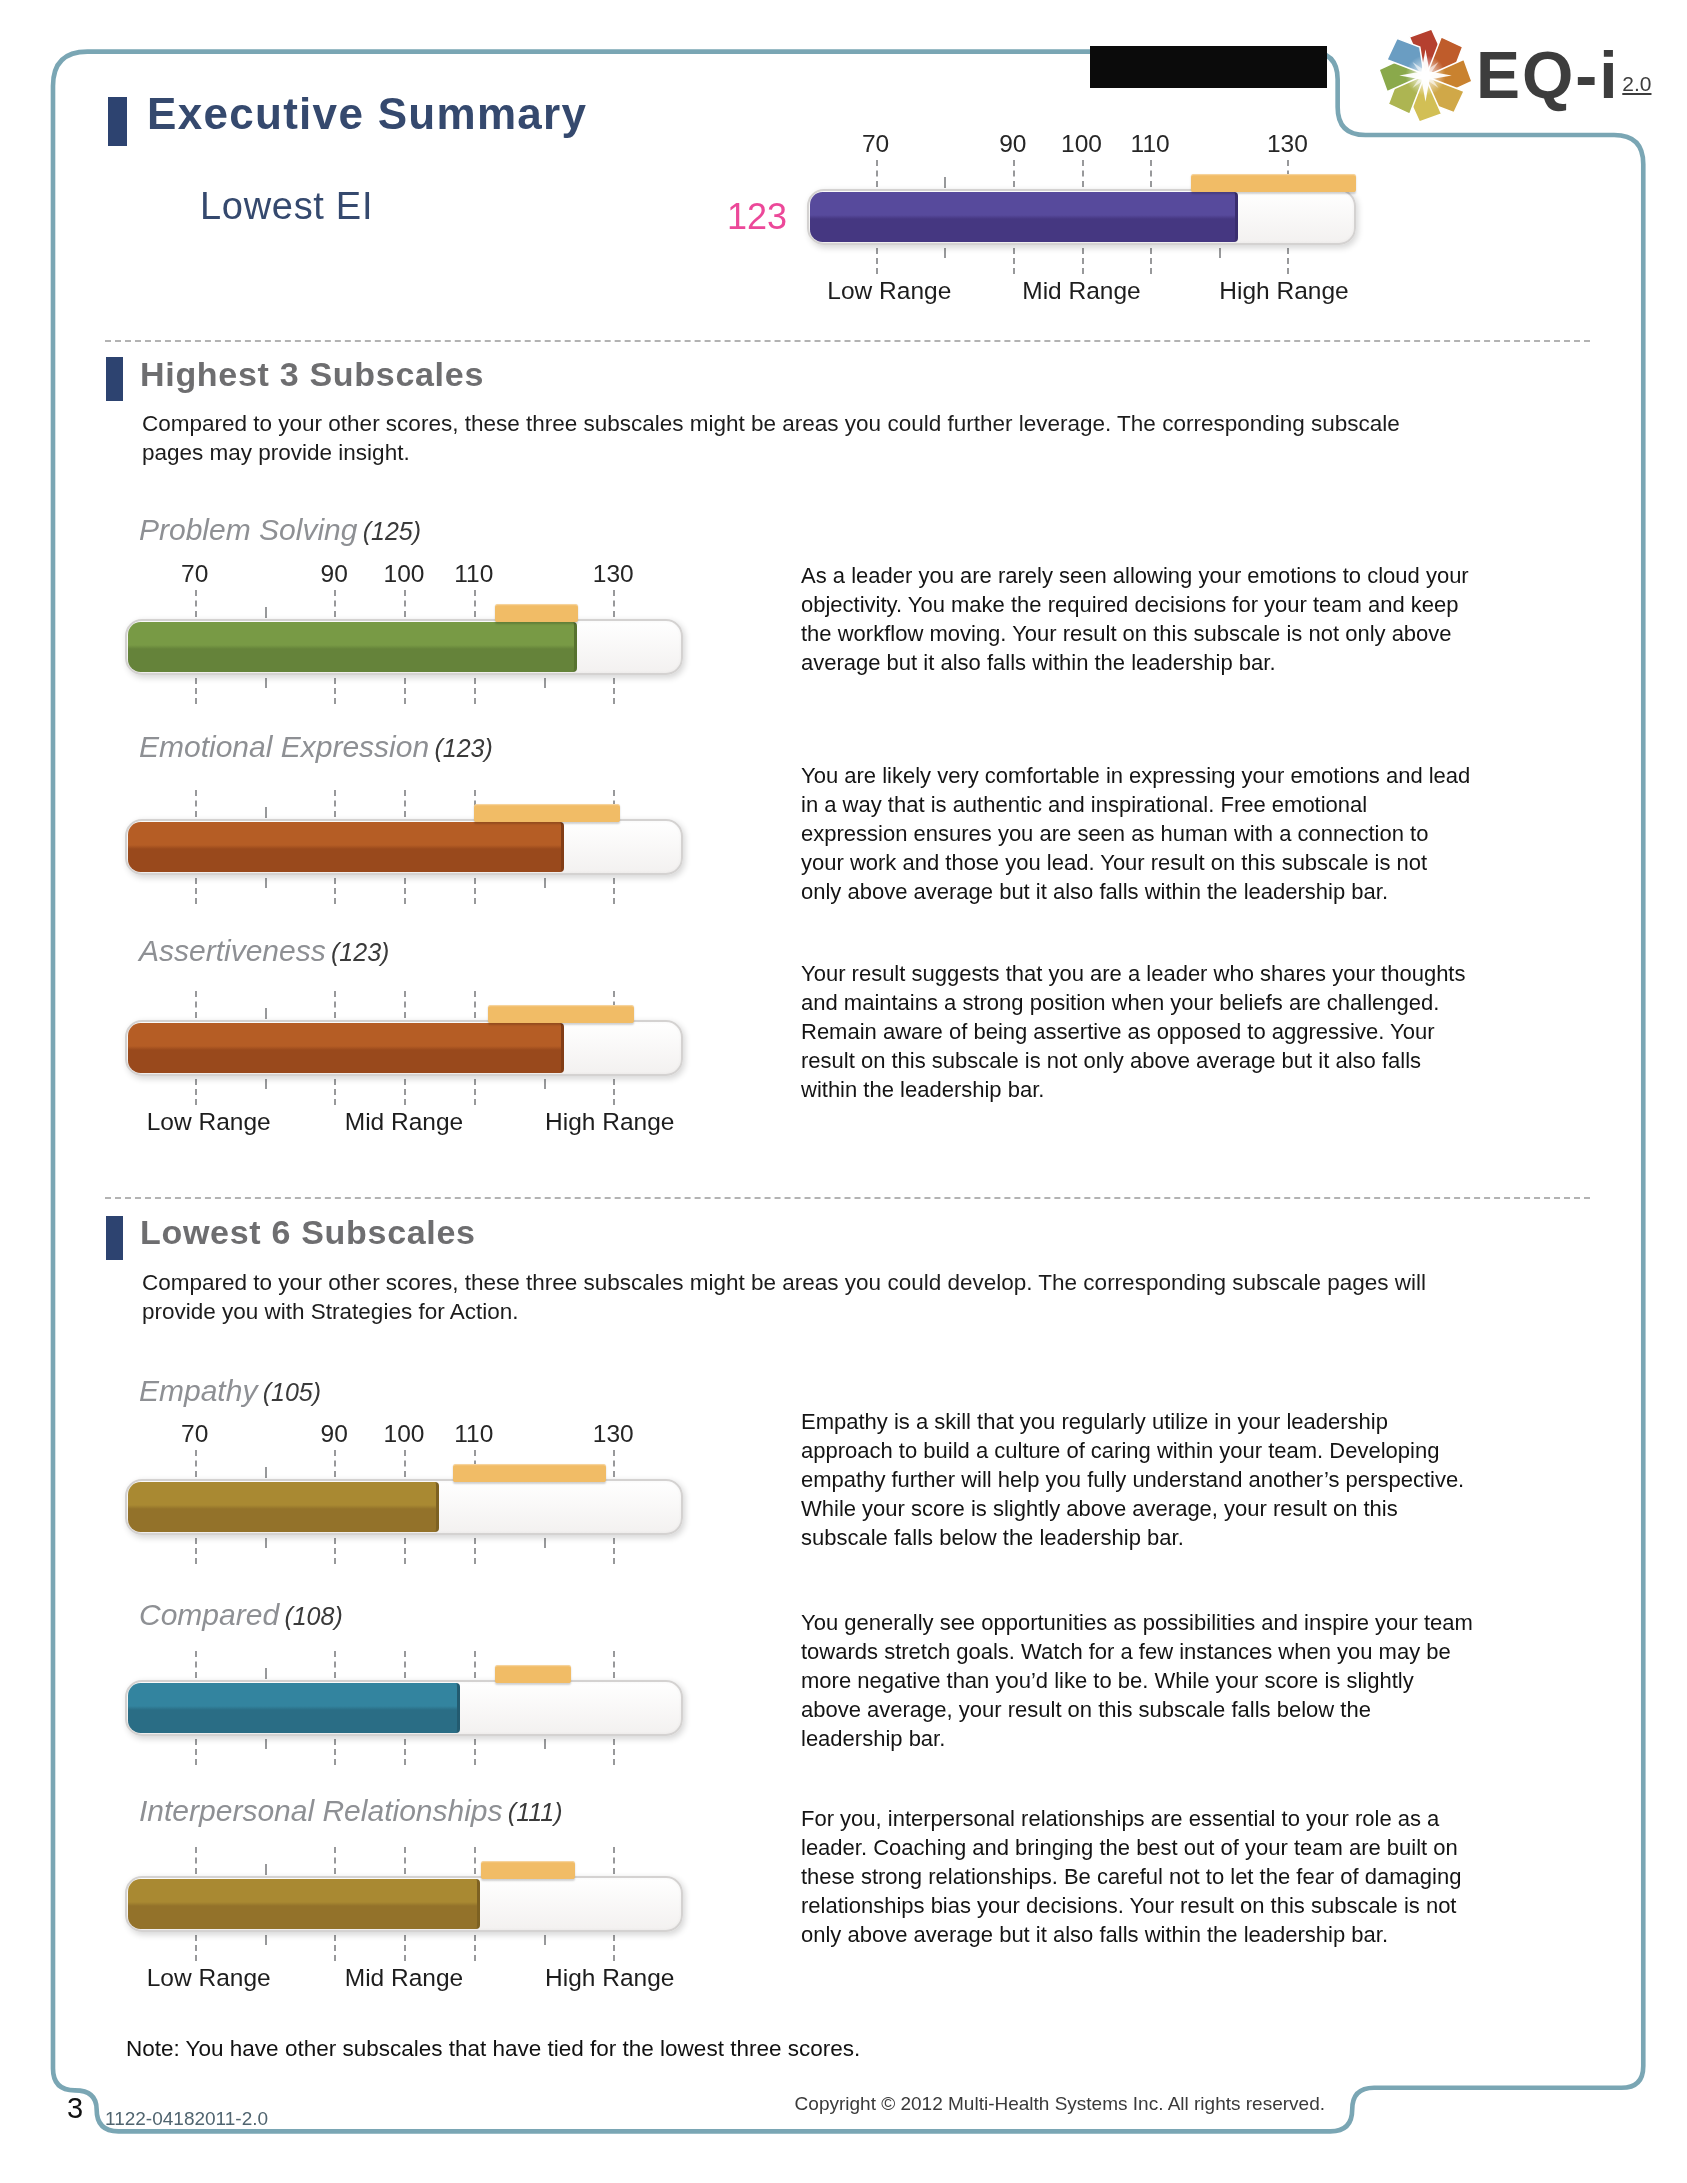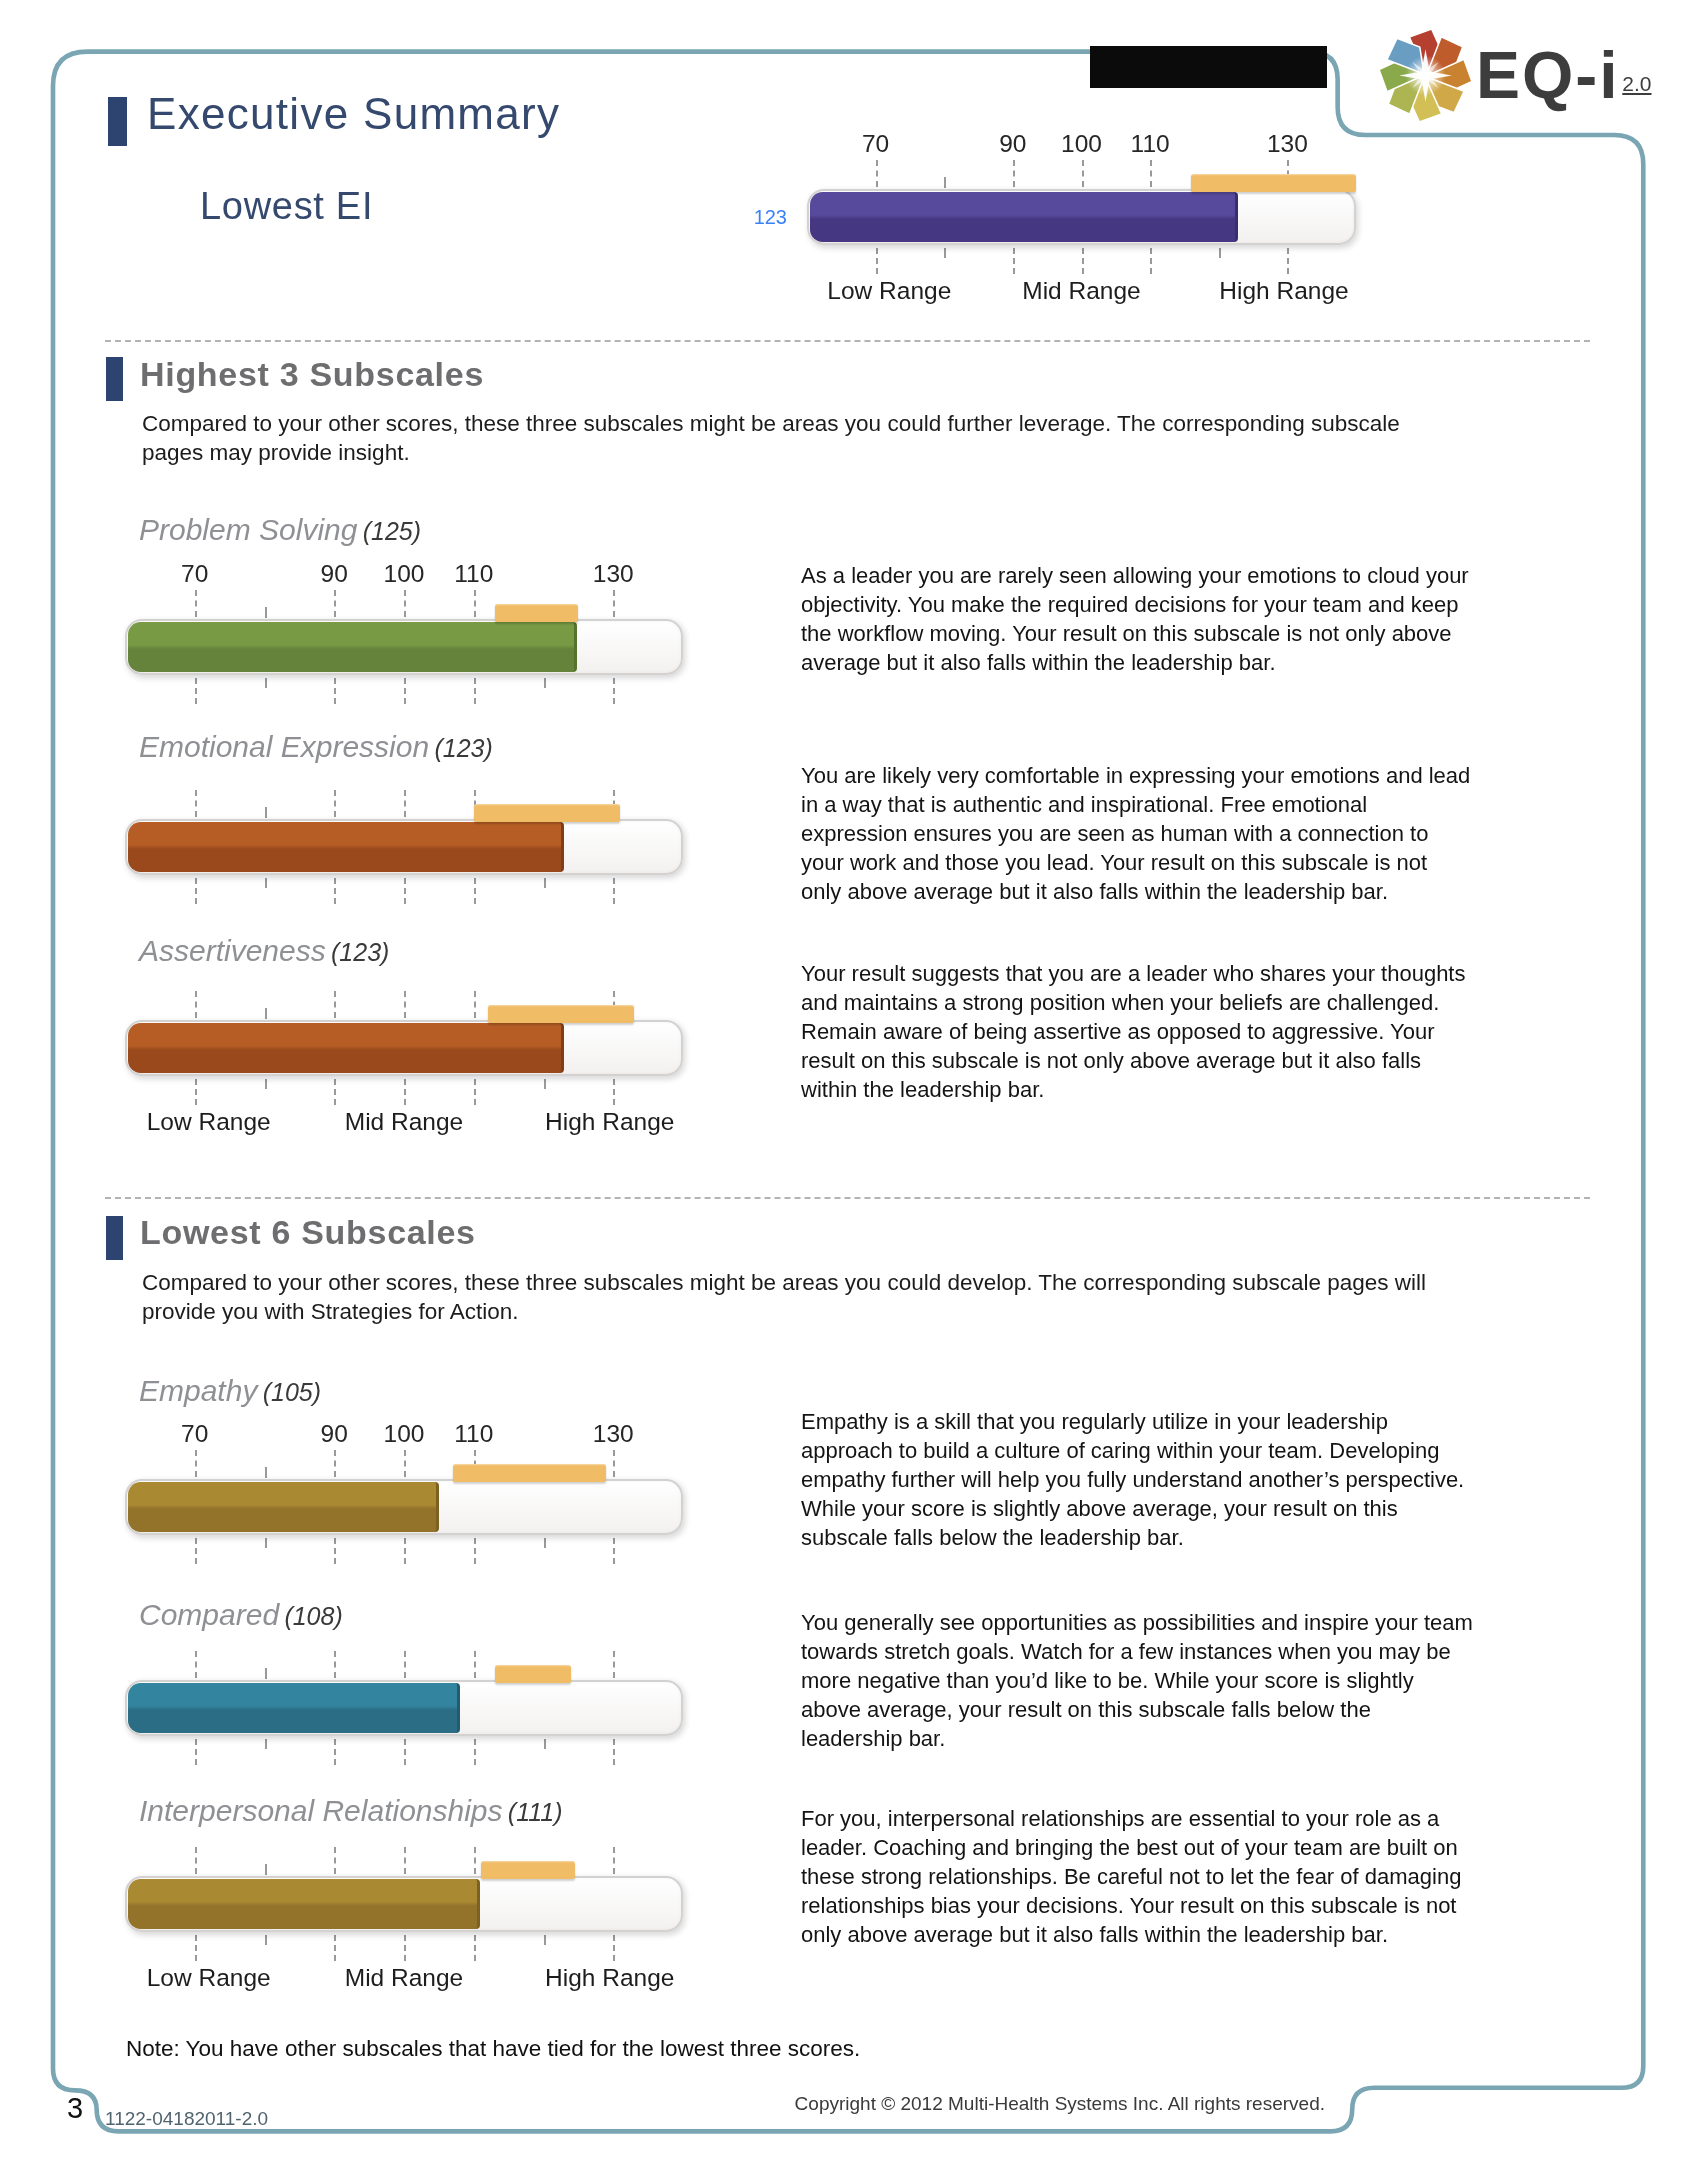--- a/index.html
+++ b/index.html
@@ -4,21 +4,21 @@
 <style>
   html,body{margin:0;padding:0;background:#e8e8e8;}
   .page{position:relative;width:1687px;height:2183px;background:#ffffff;
         font-family:"Liberation Sans",sans-serif;overflow:hidden;}
 
   
   .page-border{position:absolute;left:0;top:0;}
 
   
   .title-bar{position:absolute;left:108px;top:97px;width:18.5px;height:49px;background:#2d4370;}
-  .page-title{position:absolute;left:147px;top:89px;font-size:44px;color:#35496e;letter-spacing:1.3px;}
+  .page-title{position:absolute;left:147px;top:89px;font-size:44px;color:#35496e;letter-spacing:1.3px;font-weight:bold;}
   .page-subtitle{position:absolute;left:200px;top:185px;font-size:38px;color:#35496e;letter-spacing:0.7px;}
   .redaction{position:absolute;left:1090px;top:46px;width:237px;height:42px;background:#0b0b0b;}
 
   .eqi{position:absolute;left:1375px;top:24px;display:flex;align-items:center;}
   .eqi-text{font-size:66px;font-weight:700;color:#3d3d3d;letter-spacing:2px;line-height:99px;}
   .eqi-sup{font-size:21px;color:#3d3d3d;margin-top:17px;margin-left:2.6px;text-decoration:underline;}
 
   
   .separator{position:absolute;left:105px;width:1485px;border-top:2.6px dashed #b3b3b3;}
 
@@ -38,21 +38,21 @@
   .upper-zone,.lower-zone{position:relative;height:29px;}
   .dash{position:absolute;width:0;border-left:2px dashed #98999b;}
   .upper-zone .dash.major{top:0;height:26.5px;}
   .upper-zone .dash.minor{bottom:1.3px;height:10.6px;}
   .lower-zone .dash.major{top:2.6px;height:26.5px;}
   .lower-zone .dash.minor{top:2.6px;height:10.6px;}
   .leader{position:absolute;bottom:-3.3px;height:18px;background:#f1bc66;border-radius:2.6px;
           box-shadow:0 1.3px 2px rgba(0,0,0,0.18), inset 0 1.3px 0 rgba(255,255,255,0.35);z-index:3;}
   .track-row{position:relative;height:56px;z-index:2;}
   .value-label{position:absolute;right:100%;margin-right:20px;top:50%;transform:translateY(-50%);
-               font-size:20px;color:#3b82f6;}
+               font-size:36px;color:#ec4899;}
   .track{position:relative;height:100%;box-sizing:border-box;border:2px solid #d4d2d1;border-radius:17px;
          background:linear-gradient(180deg,#ffffff 0%,#f3f1f0 100%);
          box-shadow:2px 2.6px 6px rgba(0,0,0,0.16), inset 0 0 3.3px rgba(0,0,0,0.05);}
   .fill{position:absolute;top:1.3px;bottom:1.3px;left:1.3px;border-radius:12.6px 4px 4px 12.6px;}
   .ranges-row{position:relative;height:30px;margin-top:2.6px;font-size:24.5px;color:#1d1d1d;}
   .range-label{position:absolute;transform:translateX(-50%);white-space:nowrap;}
 
   
   .note{position:absolute;left:126px;top:2036px;font-size:22.5px;color:#111111;}
   .page-num{position:absolute;left:56px;top:2092px;width:38px;text-align:center;font-size:29px;color:#111111;}

